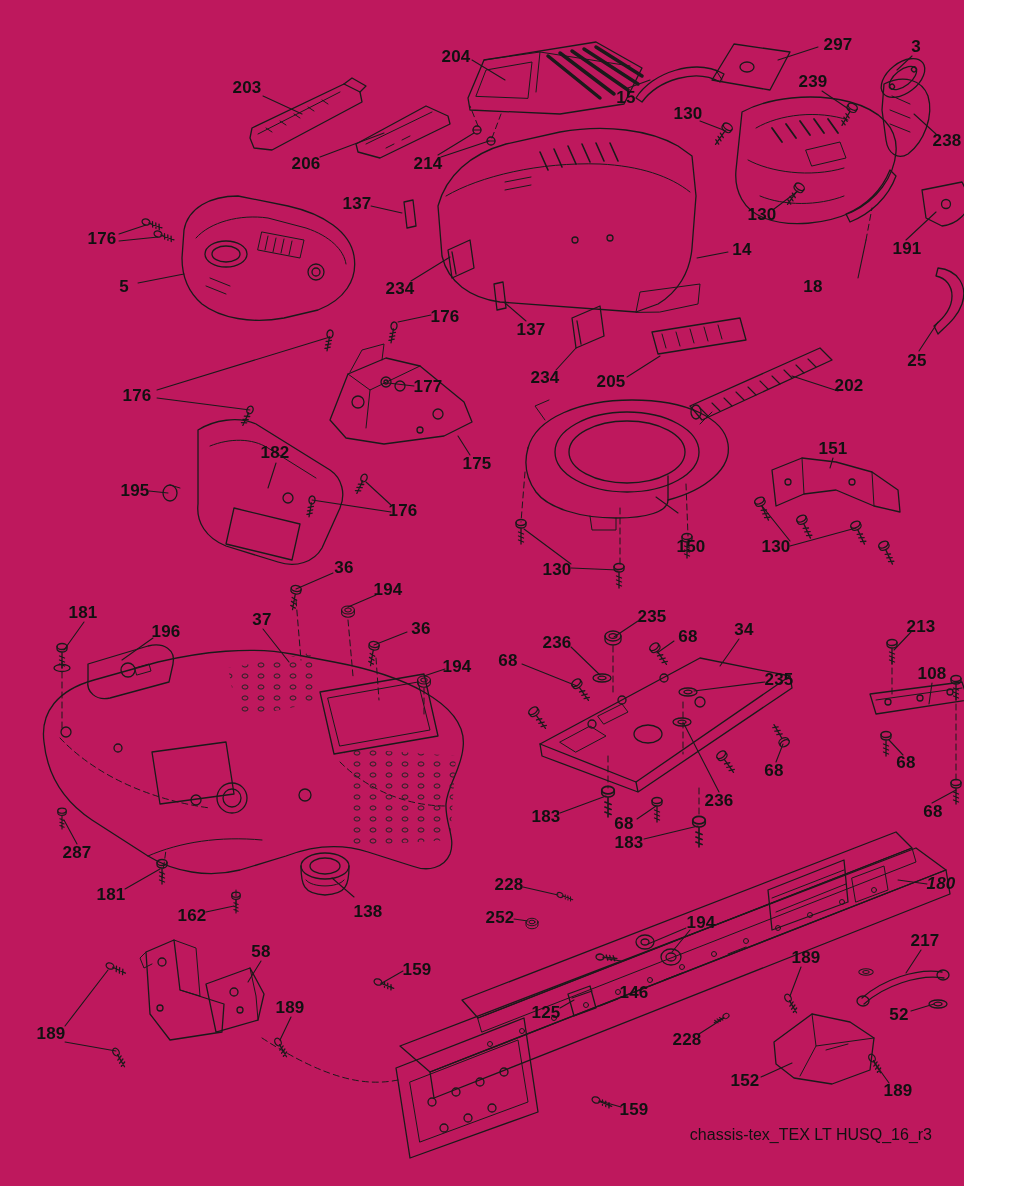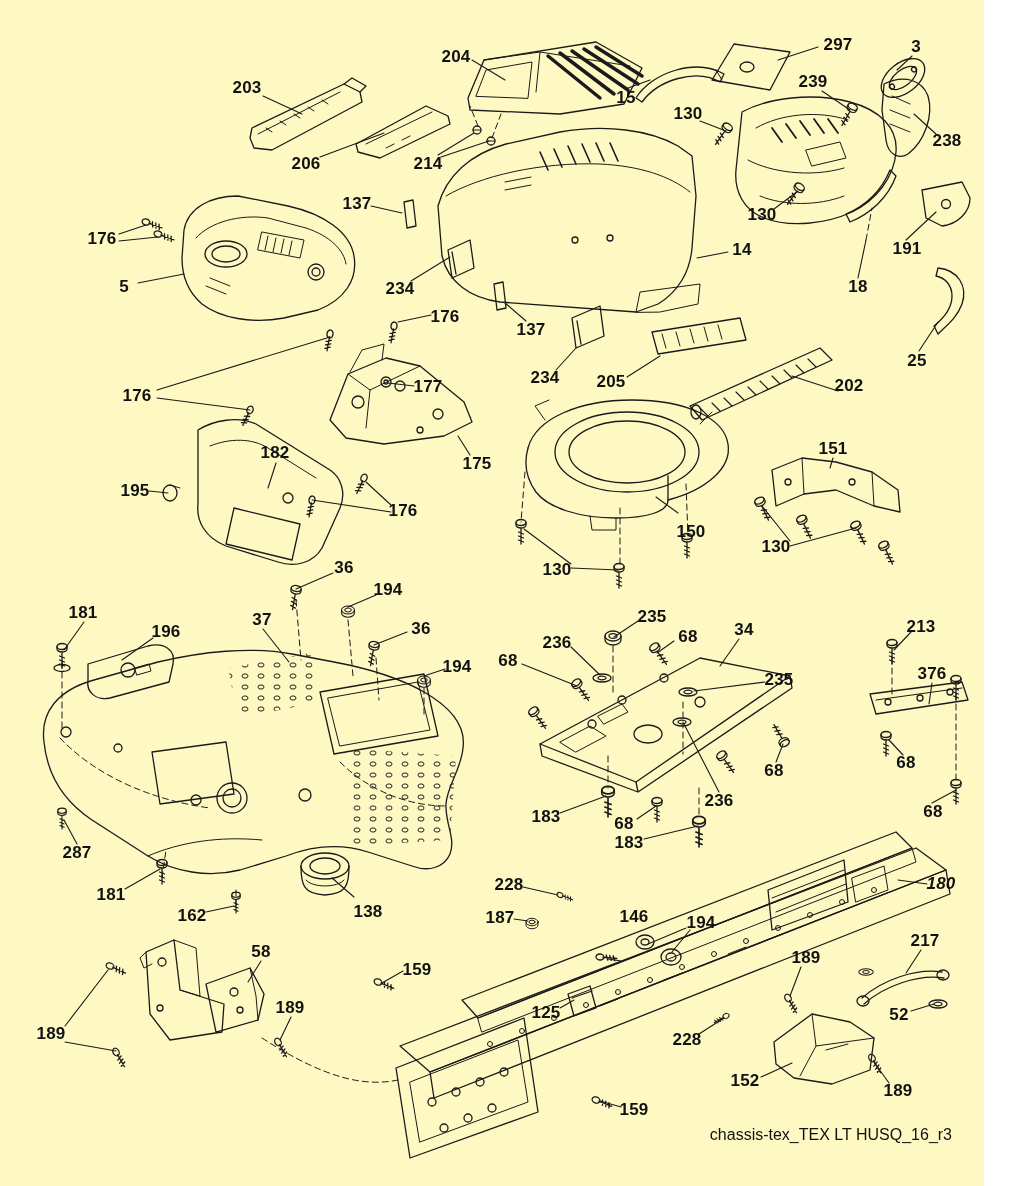--- a/index.html
+++ b/index.html
@@ -1,17 +1,17 @@
 <!DOCTYPE html>
 <html><head>
 <meta charset="utf-8">
 <style>
   html,body{margin:0;padding:0;background:#ffffff;}
-  .stage{position:relative;width:964px;height:1186px;background:#fef9c3;
-         font-family:"Liberation Sans",sans-serif;overflow:hidden;padding-left:20px;}
+  .stage{position:relative;width:964px;height:1186px;background:#be185d;
+         font-family:"Liberation Sans",sans-serif;overflow:hidden;}
   .art{position:absolute;left:0;top:0;width:1024px;height:1186px;}
   .part-label{position:absolute;transform:translate(-50%,-50%);
               font-weight:700;font-size:17px;letter-spacing:.2px;color:#111;
               white-space:nowrap;font-family:"Liberation Sans",sans-serif;}
   .caption{position:absolute;right:32px;top:1126px;font-size:16px;color:#111;
            font-family:"Liberation Sans",sans-serif;}
 </style>
 </head>
 <body>
 
@@ -417,68 +417,68 @@
       <div class="part-label" style="left: 306px; top: 164px;">206</div>
       <div class="part-label" style="left: 428px; top: 164px;">214</div>
       <div class="part-label" style="left: 947px; top: 141px;">238</div>
       <div class="part-label" style="left: 357px; top: 204px;">137</div>
       <div class="part-label" style="left: 102px; top: 239px;">176</div>
       <div class="part-label" style="left: 762px; top: 215px;">130</div>
       <div class="part-label" style="left: 742px; top: 250px;">14</div>
       <div class="part-label" style="left: 907px; top: 249px;">191</div>
       <div class="part-label" style="left: 124px; top: 287px;">5</div>
       <div class="part-label" style="left: 400px; top: 289px;">234</div>
-      <div class="part-label" style="left: 858px; top: 287px;">18</div>
+      <div class="part-label" style="left: 813px; top: 287px;">18</div>
       <div class="part-label" style="left: 445px; top: 317px;">176</div>
       <div class="part-label" style="left: 531px; top: 330px;">137</div>
       <div class="part-label" style="left: 917px; top: 361px;">25</div>
       <div class="part-label" style="left: 545px; top: 378px;">234</div>
       <div class="part-label" style="left: 611px; top: 382px;">205</div>
       <div class="part-label" style="left: 849px; top: 386px;">202</div>
       <div class="part-label" style="left: 137px; top: 396px;">176</div>
       <div class="part-label" style="left: 428px; top: 387px;">177</div>
       <div class="part-label" style="left: 275px; top: 453px;">182</div>
       <div class="part-label" style="left: 477px; top: 464px;">175</div>
       <div class="part-label" style="left: 833px; top: 449px;">151</div>
       <div class="part-label" style="left: 135px; top: 491px;">195</div>
       <div class="part-label" style="left: 403px; top: 511px;">176</div>
-      <div class="part-label" style="left: 691px; top: 532px;">150</div>
+      <div class="part-label" style="left: 691px; top: 547px;">150</div>
       <div class="part-label" style="left: 776px; top: 547px;">130</div>
       <div class="part-label" style="left: 557px; top: 570px;">130</div>
       <div class="part-label" style="left: 344px; top: 568px;">36</div>
       <div class="part-label" style="left: 388px; top: 590px;">194</div>
       <div class="part-label" style="left: 83px; top: 613px;">181</div>
       <div class="part-label" style="left: 166px; top: 632px; text-align: right;">196</div>
       <div class="part-label" style="left: 262px; top: 620px;">37</div>
       <div class="part-label" style="left: 421px; top: 629px;">36</div>
       <div class="part-label" style="left: 652px; top: 617px;">235</div>
       <div class="part-label" style="left: 557px; top: 643px;">236</div>
       <div class="part-label" style="left: 688px; top: 637px;">68</div>
       <div class="part-label" style="left: 744px; top: 630px;">34</div>
       <div class="part-label" style="left: 921px; top: 627px;">213</div>
       <div class="part-label" style="left: 508px; top: 661px;">68</div>
       <div class="part-label" style="left: 457px; top: 667px;">194</div>
-      <div class="part-label" style="left: 932px; top: 674px;">376</div>
+      <div class="part-label" style="left: 932px; top: 674px;">108</div>
       <div class="part-label" style="left: 779px; top: 680px;">235</div>
       <div class="part-label" style="left: 906px; top: 763px;">68</div>
       <div class="part-label" style="left: 774px; top: 771px;">68</div>
       <div class="part-label" style="left: 719px; top: 801px;">236</div>
       <div class="part-label" style="left: 933px; top: 812px;">68</div>
       <div class="part-label" style="left: 546px; top: 817px;">183</div>
       <div class="part-label" style="left: 624px; top: 824px;">68</div>
       <div class="part-label" style="left: 629px; top: 843px;">183</div>
       <div class="part-label" style="left: 77px; top: 853px;">287</div>
       <div class="part-label" style="left: 111px; top: 895px;">181</div>
       <div class="part-label" style="left: 941px; top: 884px; font-style: italic;">180</div>
       <div class="part-label" style="left: 192px; top: 916px;">162</div>
       <div class="part-label" style="left: 368px; top: 912px;">138</div>
       <div class="part-label" style="left: 509px; top: 885px;">228</div>
-      <div class="part-label" style="left: 500px; top: 918px;">187</div>
+      <div class="part-label" style="left: 500px; top: 918px;">252</div>
       <div class="part-label" style="left: 701px; top: 923px;">194</div>
-      <div class="part-label" style="left: 634px; top: 917px;">146</div>
+      <div class="part-label" style="left: 634px; top: 993px;">146</div>
       <div class="part-label" style="left: 261px; top: 952px;">58</div>
       <div class="part-label" style="left: 417px; top: 970px;">159</div>
       <div class="part-label" style="left: 546px; top: 1013px;">125</div>
       <div class="part-label" style="left: 925px; top: 941px; text-align: center;">217</div>
       <div class="part-label" style="left: 806px; top: 958px;">189</div>
       <div class="part-label" style="left: 290px; top: 1008px;">189</div>
       <div class="part-label" style="left: 899px; top: 1015px; text-align: right;">52</div>
       <div class="part-label" style="left: 687px; top: 1040px;">228</div>
       <div class="part-label" style="left: 51px; top: 1034px;">189</div>
       <div class="part-label" style="left: 745px; top: 1081px;">152</div>

